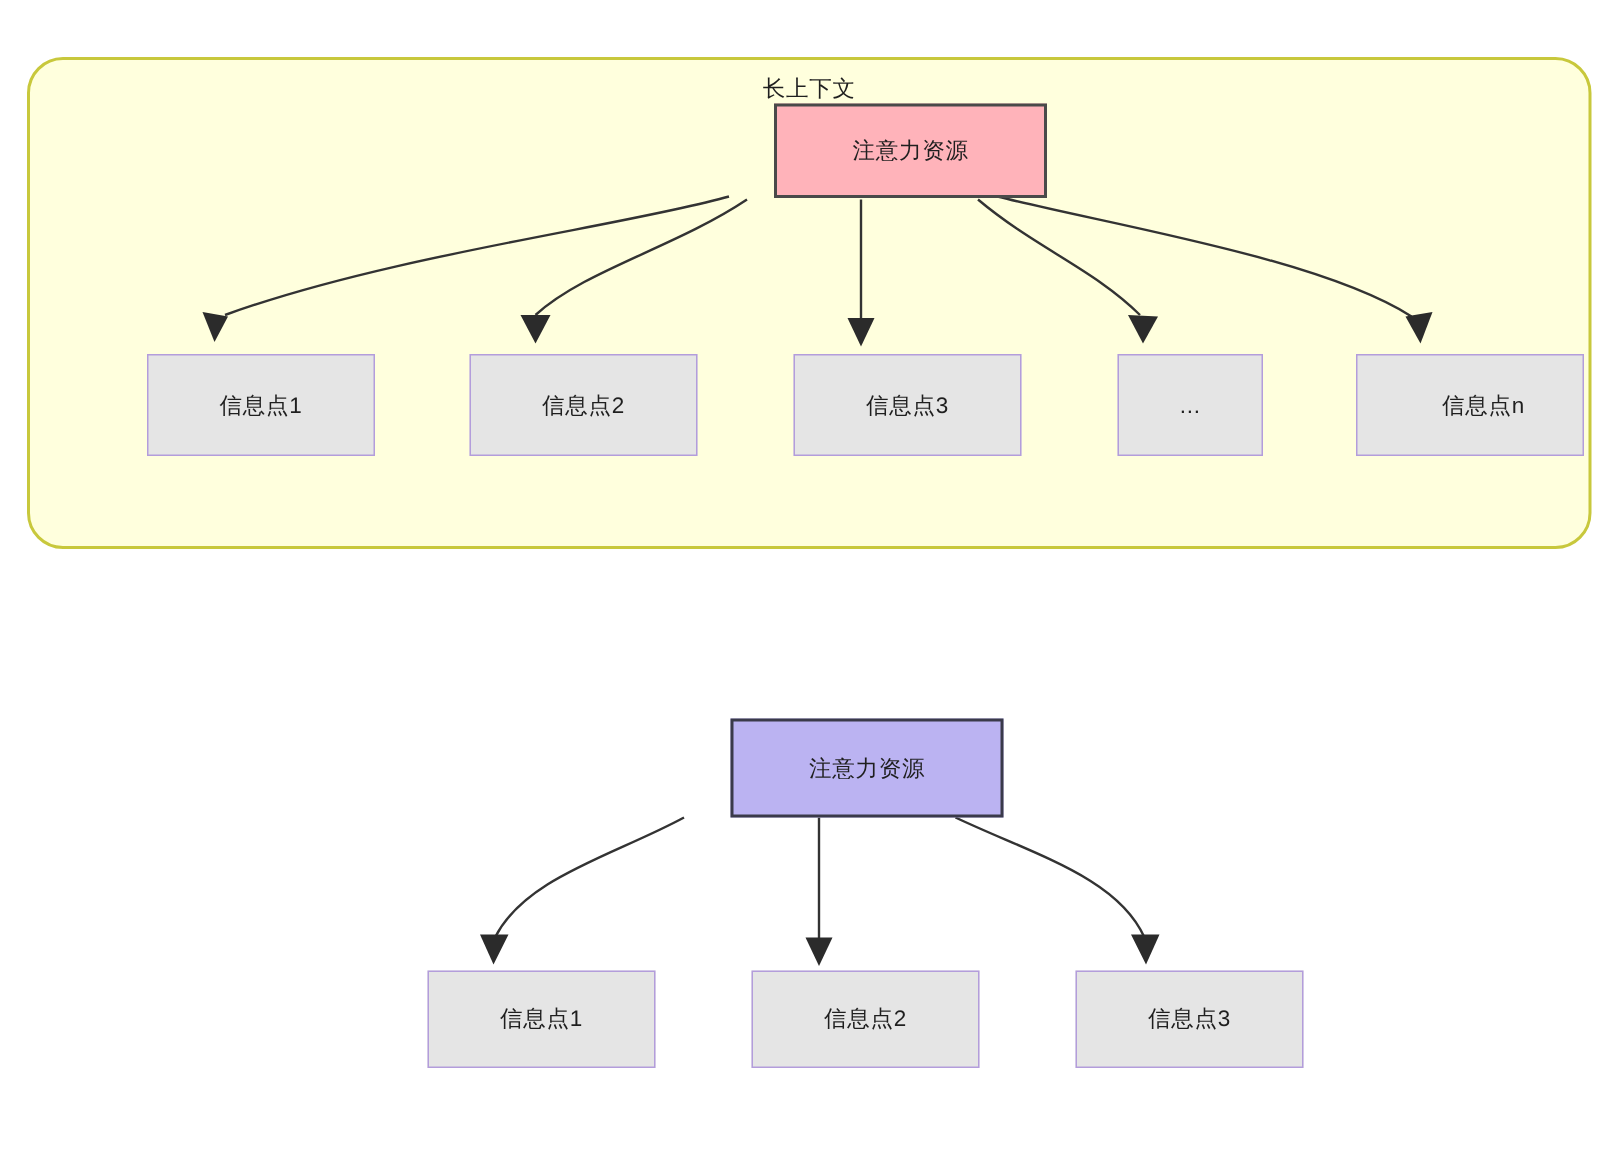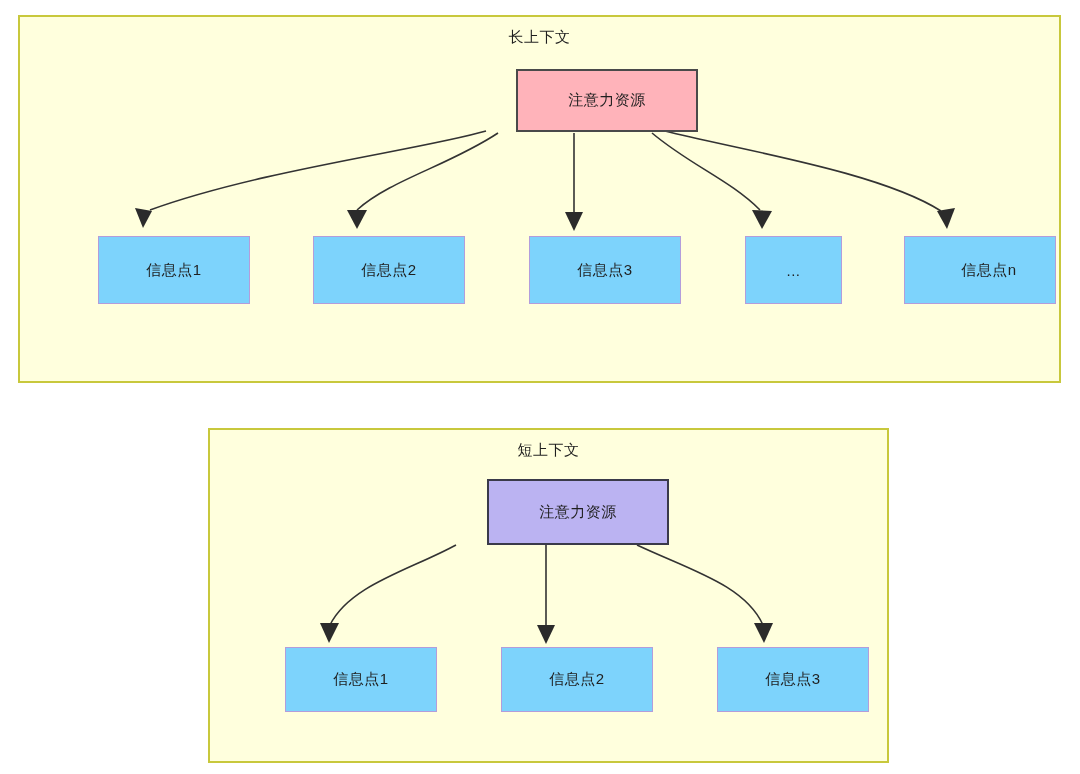--- a/index.html
+++ b/index.html
@@ -22,23 +22,24 @@
     height: 774px;
   }
   .group {
     position: absolute;
     background: #ffffdd;
     border: 2px solid #c8c83c;
     box-sizing: border-box;
   }
   #group-long {
     left: 18px;
-    top: 15px;
+    top: 38px;
     width: 1043px;
-    height: 368px;
+    height: 328px;
+    border-radius: 24px;
   }
   #group-short {
     left: 208px;
     top: 428px;
     width: 681px;
     height: 335px;
   }
   .group-title {
     position: absolute;
     width: 100%;
@@ -63,21 +64,21 @@
   }
   .node-attention-pink {
     background: #ffb3ba;
     border: 2px solid #4a4a4a;
   }
   .node-attention-blue {
     background: #bbb3f2;
     border: 2px solid #3a3a4a;
   }
   .node-info {
-    background: #7dd3fc;
+    background: #e5e5e5;
     border: 1.5px solid #b39ddb;
   }
   svg.edges {
     position: absolute;
     left: 0;
     top: 0;
     width: 1080px;
     height: 774px;
     overflow: visible;
     pointer-events: none;
@@ -135,23 +136,20 @@
   </div>
 
   <div class="node node-info" style="left:713px; top:236px; width:97px; height:68px;">
     <span>...</span>
   </div>
 
   <div class="node node-info" style="left:872px; top:236px; width:152px; height:68px;padding-left:18px;">
     <span>信息点n</span>
   </div>
 
-  <div class="group" id="group-short">
-    <div class="group-title">短上下文</div>
-  </div>
 
   <svg class="edges">
 
     <path d="M 456,545 C 410,570 350,585 330,625"></path>
     <polygon points="329,643 320,623 339,623"></polygon>
 
     <path d="M 546,545 L 546,628"></path>
     <polygon points="546,644 537,625 555,625"></polygon>
 
     <path d="M 637,545 C 690,570 745,585 763,625"></path>

